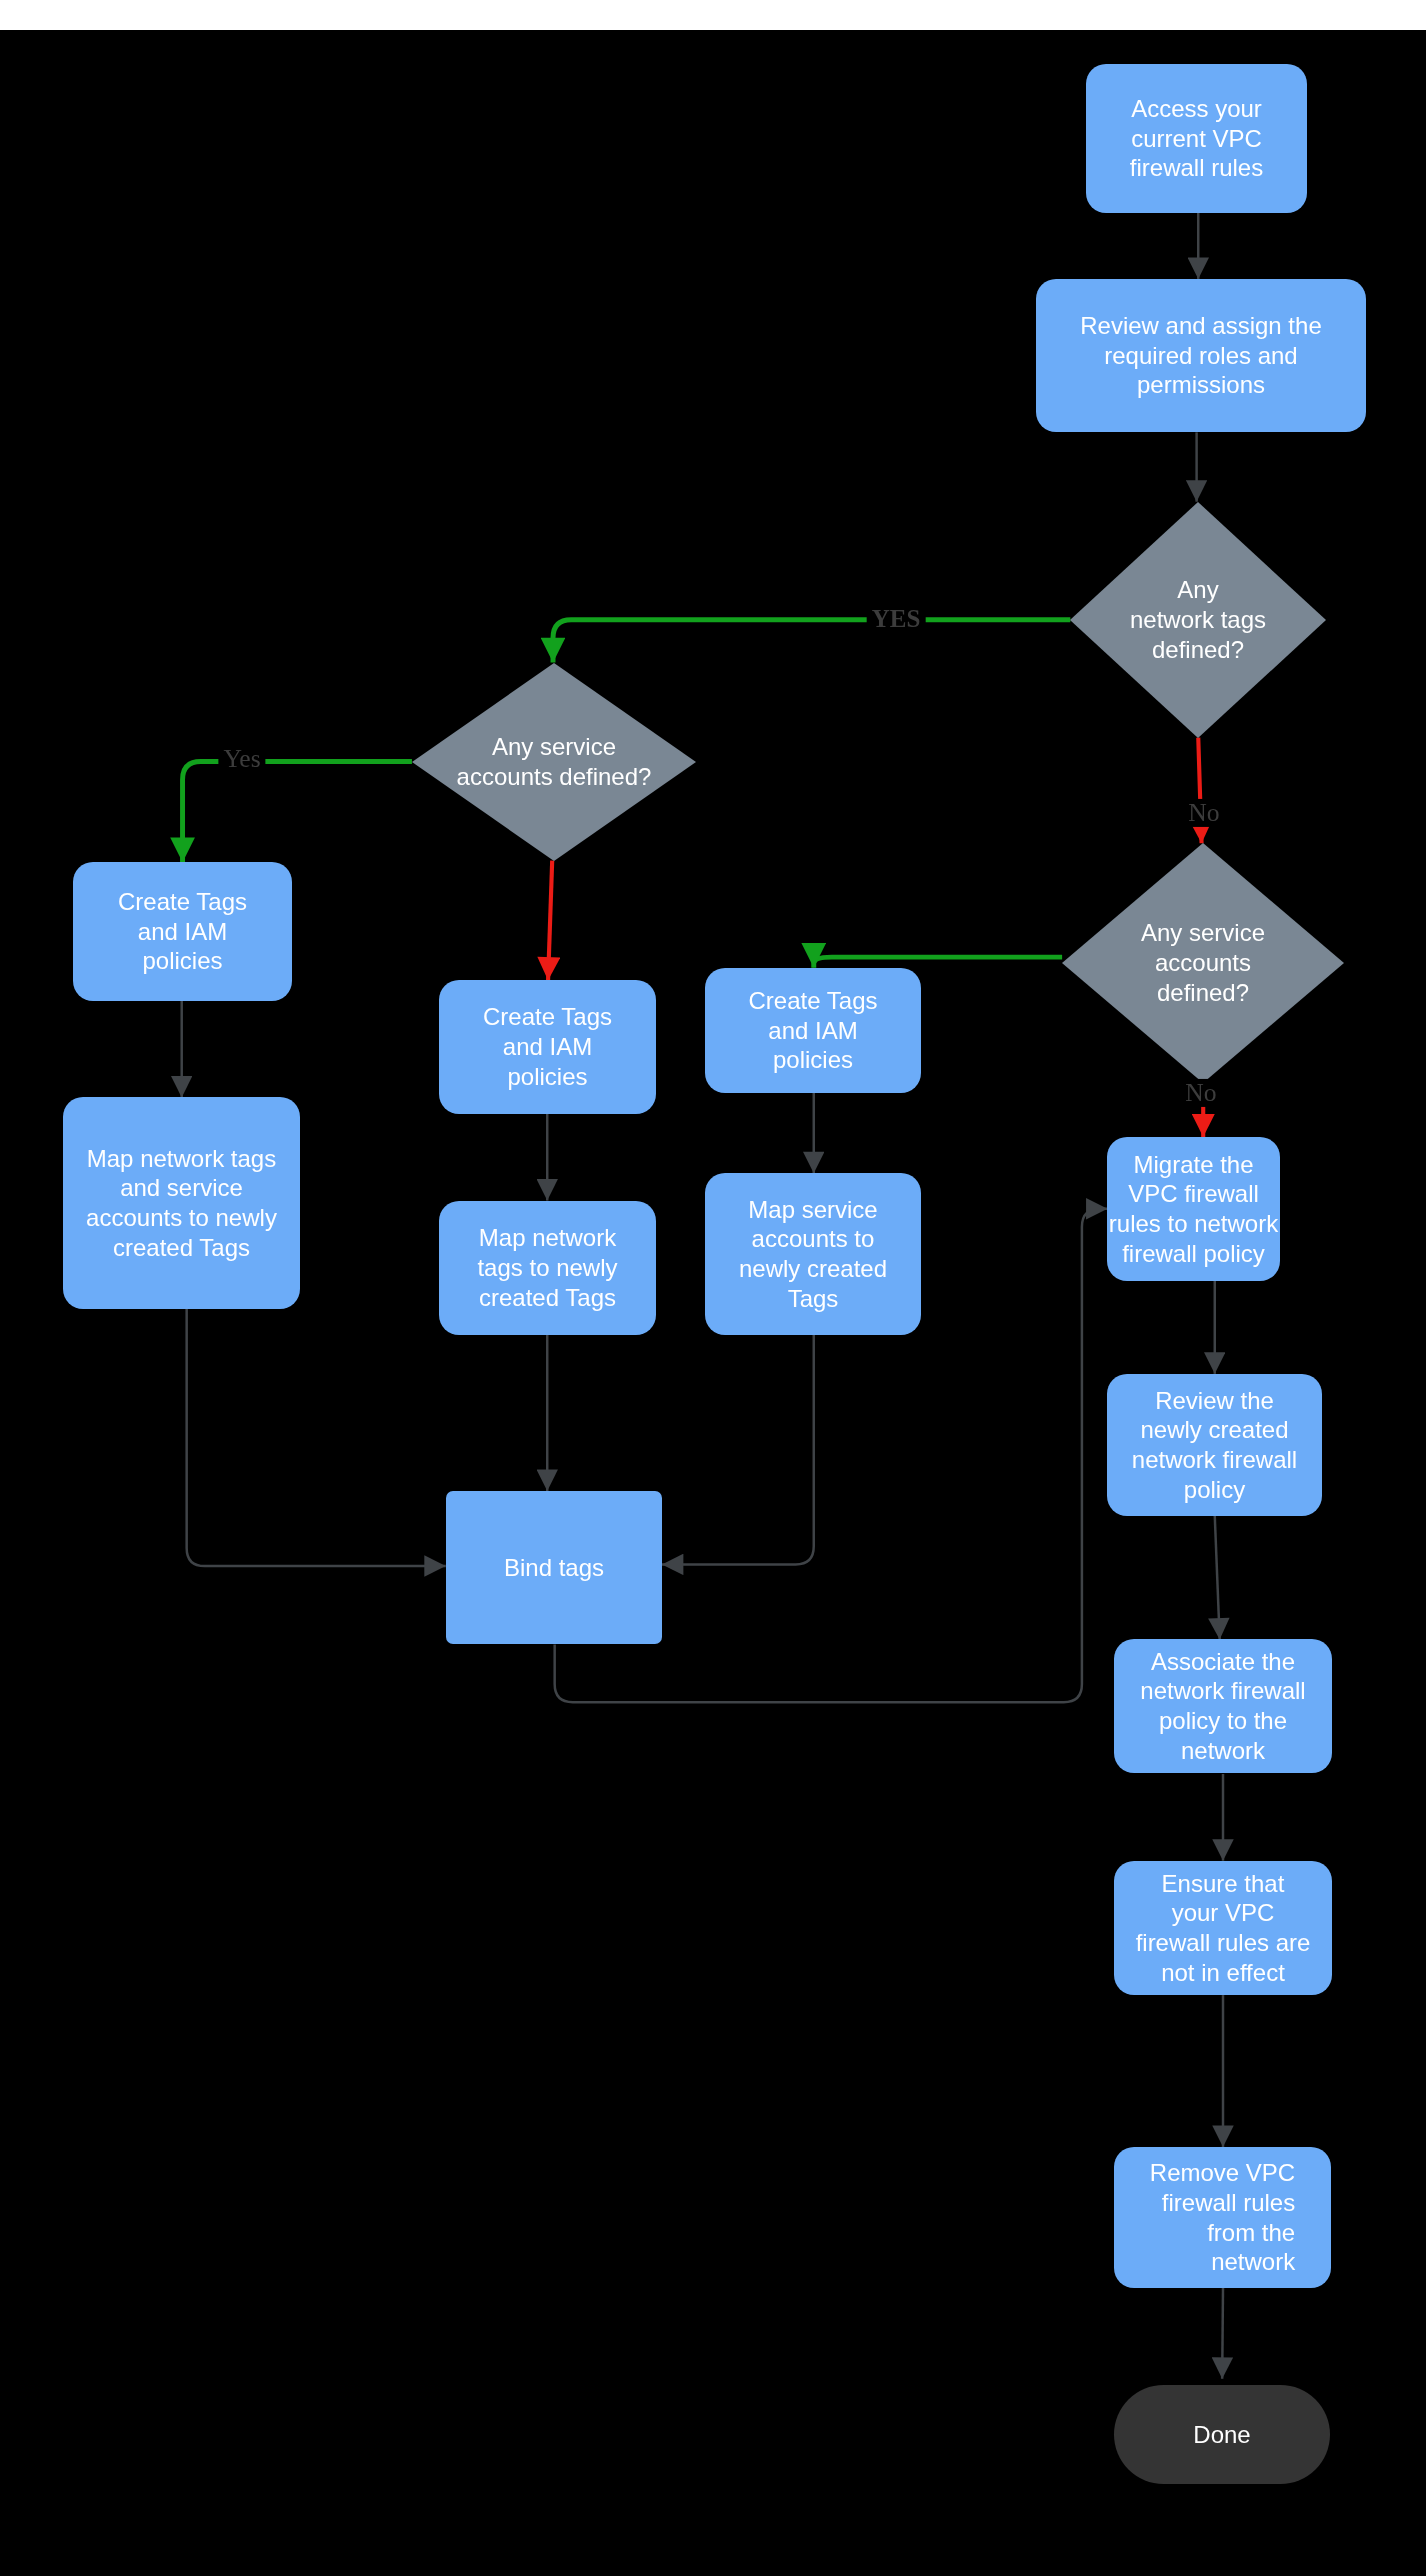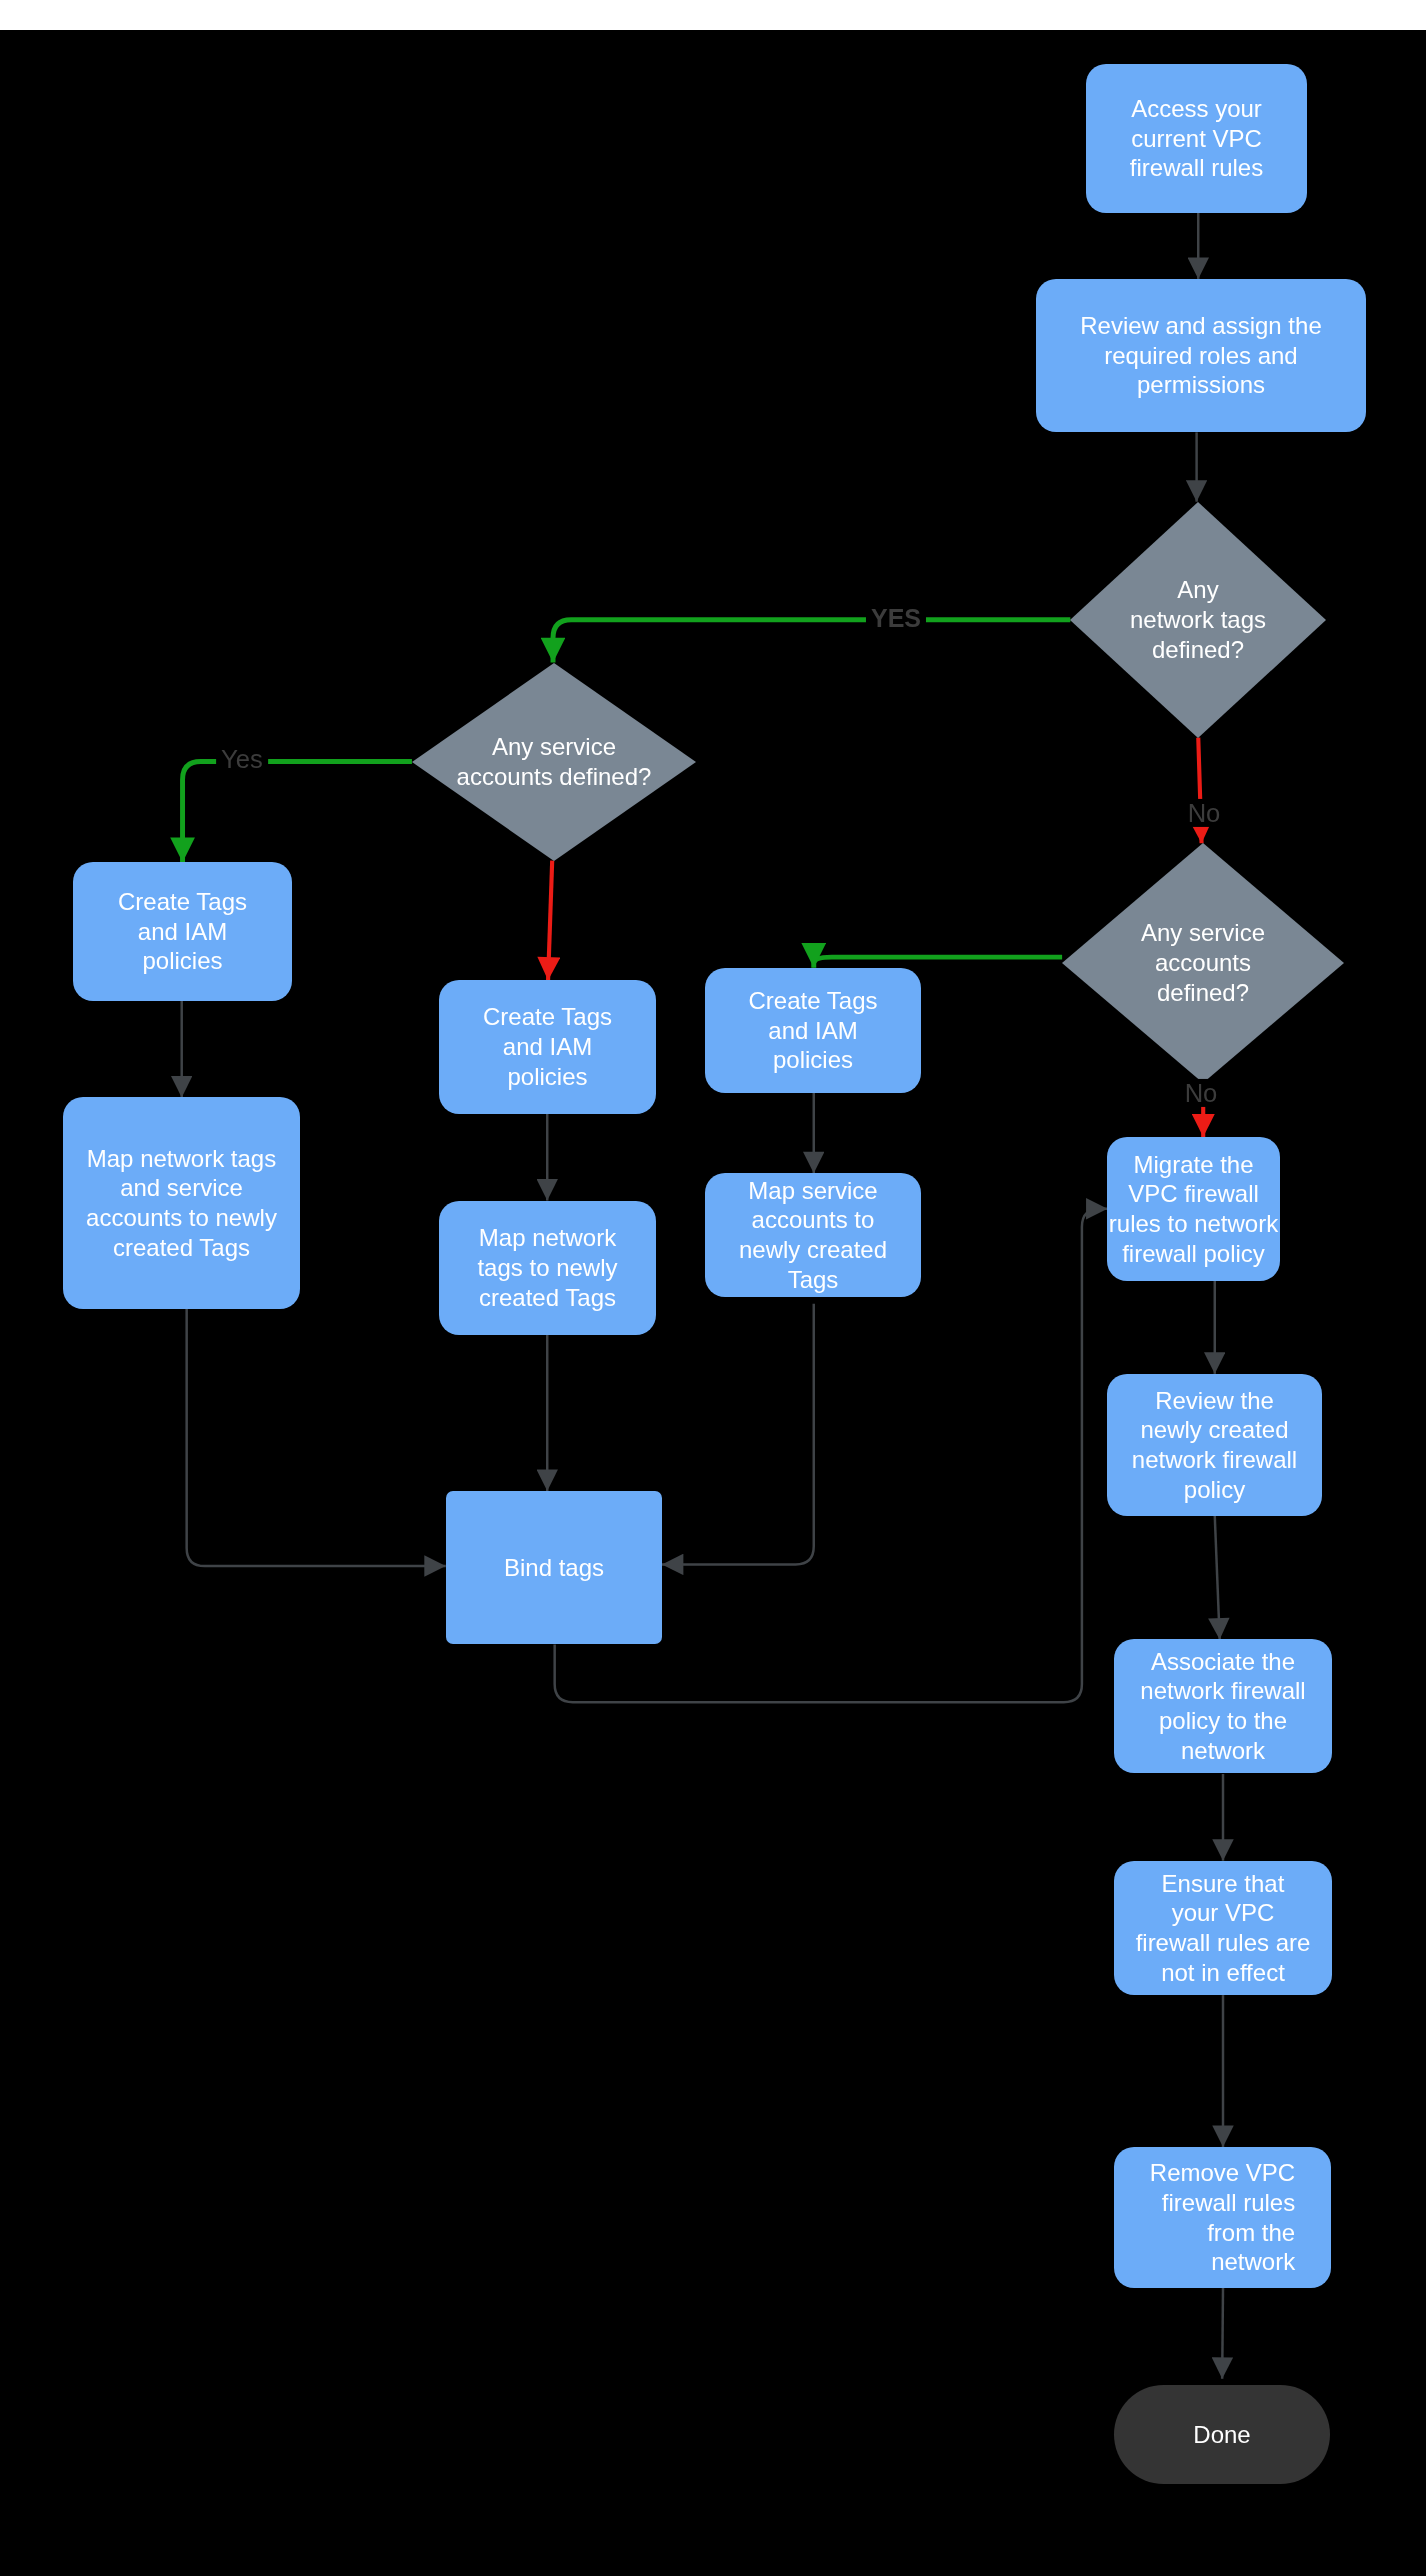--- a/index.html
+++ b/index.html
@@ -54,20 +54,21 @@
     margin-top: 6px;
   }
   .edge-label {
     position:absolute;
     transform: translate(-50%,-50%);
     color: var(--label_text);
     background: var(--background);
     font-size:25.6px;
     padding: 0 5px;
     line-height: 1.1;
+    font-family: Liberation Serif, serif;
   }
   .edge-label.caps { font-weight:700; font-size:25px; }
 </style>
 </head>
 <body>
 
 <div class="canvas">
 
   <div class="top-strip"></div>
 
@@ -146,21 +147,21 @@
 
   <div class="node process" style="left:63px; top:1097px; width:237px; height:212px;">Map network tags
 and service
 accounts to newly
 created Tags</div>
 
   <div class="node process" style="left:439px; top:1201px; width:217px; height:134px;">Map network
 tags to newly
 created Tags</div>
 
-  <div class="node process" style="left:705px; top:1173px; width:216px; height:124px;">Map service
+  <div class="node process" style="left:705px; top:1173px; width:216px; height:162px;">Map service
 accounts  to
 newly created
 Tags</div>
 
   <div class="node process" style="left:446px; top:1491px; width:216px; height:153px;border-radius:7px;">Bind tags</div>
 
   <div class="node process" style="left:1107px; top:1137px; width:173px; height:144px;">Migrate the
 VPC firewall
 rules to network
 firewall policy</div>

